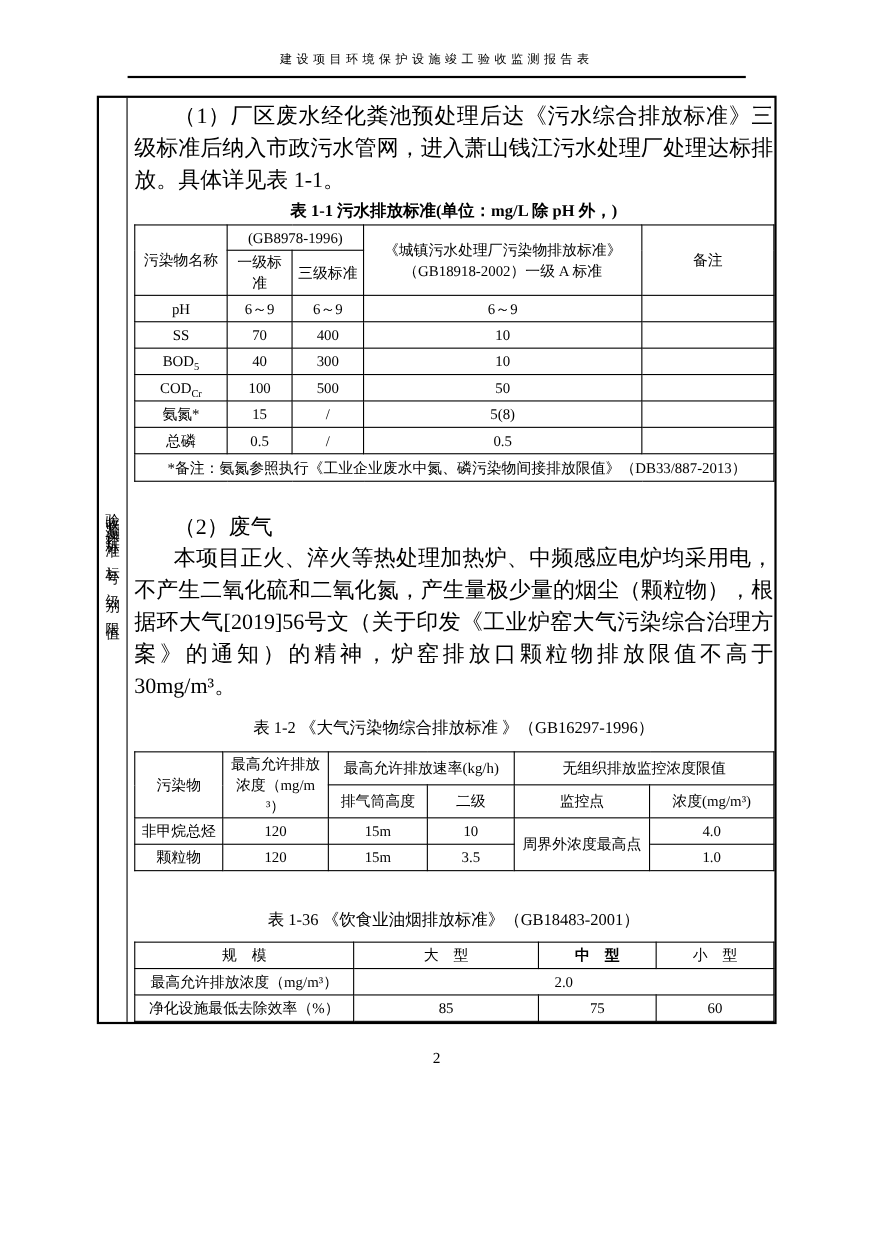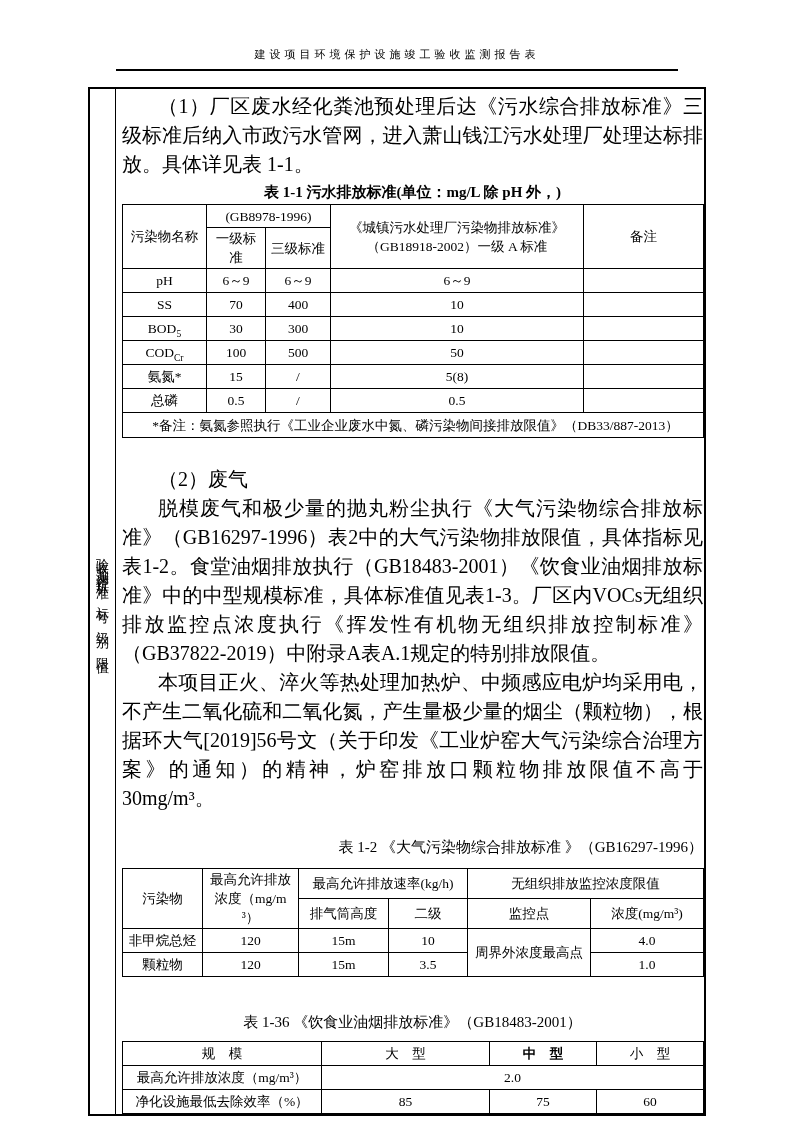--- a/index.html
+++ b/index.html
@@ -67,21 +67,21 @@
     padding: 1px 3px;
     height: 21px;
     line-height: 19px;
     word-break: break-all;
     overflow: hidden;
   }
   .t1 td.hdr { height: 20px; }
   .note-cell { text-align: center; padding-left: 8px; height: 22px; margin-left: 32px; }
   sub { font-size: 9.5px; line-height: 0; }
 
-  .mt12 { margin-top: 23px; text-align: right; }
+  .mt12 { margin-top: 12px; }
   .mt10 { margin-top: 10px; }
   .mt26 { margin-top: 34px; }
   .mt8  { margin-top: 8px; padding-left: 31px; }
 
   .page-num { text-align: center; font-size: 14px; margin-top: 24px; }
 </style>
 </head>
 <body>
 
 <div class="page">
@@ -134,21 +134,21 @@
         </tr>
         <tr>
           <td>SS</td>
           <td>70</td>
           <td>400</td>
           <td>10</td>
           <td></td>
         </tr>
         <tr>
           <td><span>BOD</span><sub>5</sub></td>
-          <td>30</td>
+          <td>40</td>
           <td>300</td>
           <td>10</td>
           <td></td>
         </tr>
         <tr>
           <td><span>COD</span><sub>Cr</sub></td>
           <td>100</td>
           <td>500</td>
           <td>50</td>
           <td></td>
@@ -167,21 +167,20 @@
           <td>0.5</td>
           <td></td>
         </tr>
         <tr>
           <td class="note-cell" colspan="5">*备注：氨氮参照执行《工业企业废水中氮、磷污染物间接排放限值》（DB33/887-2013）</td>
         </tr>
       </tbody>
         </table>
 
       <p class="para sect-gap">（2）废气</p>
-      <p class="para">脱模废气和极少量的抛丸粉尘执行《大气污染物综合排放标准》（GB16297-1996）表2中的大气污染物排放限值，具体指标见表1-2。食堂油烟排放执行（GB18483-2001）《饮食业油烟排放标准》中的中型规模标准，具体标准值见表1-3。厂区内VOCs无组织排放监控点浓度执行《挥发性有机物无组织排放控制标准》（GB37822-2019）中附录A表A.1规定的特别排放限值。</p>
       <p class="para">本项目正火、淬火等热处理加热炉、中频感应电炉均采用电，不产生二氧化硫和二氧化氮，产生量极少量的烟尘（颗粒物），根据环大气[2019]56号文（关于印发《工业炉窑大气污染综合治理方案》的通知）的精神，炉窑排放口颗粒物排放限值不高于30mg/m³。</p>
 
       <div class="tbl-title mt12">表 1-2  《大气污染物综合排放标准 》（GB16297-1996）</div>
 
       <table class="t2 mt10">
         <colgroup>
           <col style="width:80px">
             <col style="width:96px">
             <col style="width:90px">
             <col style="width:79px">

